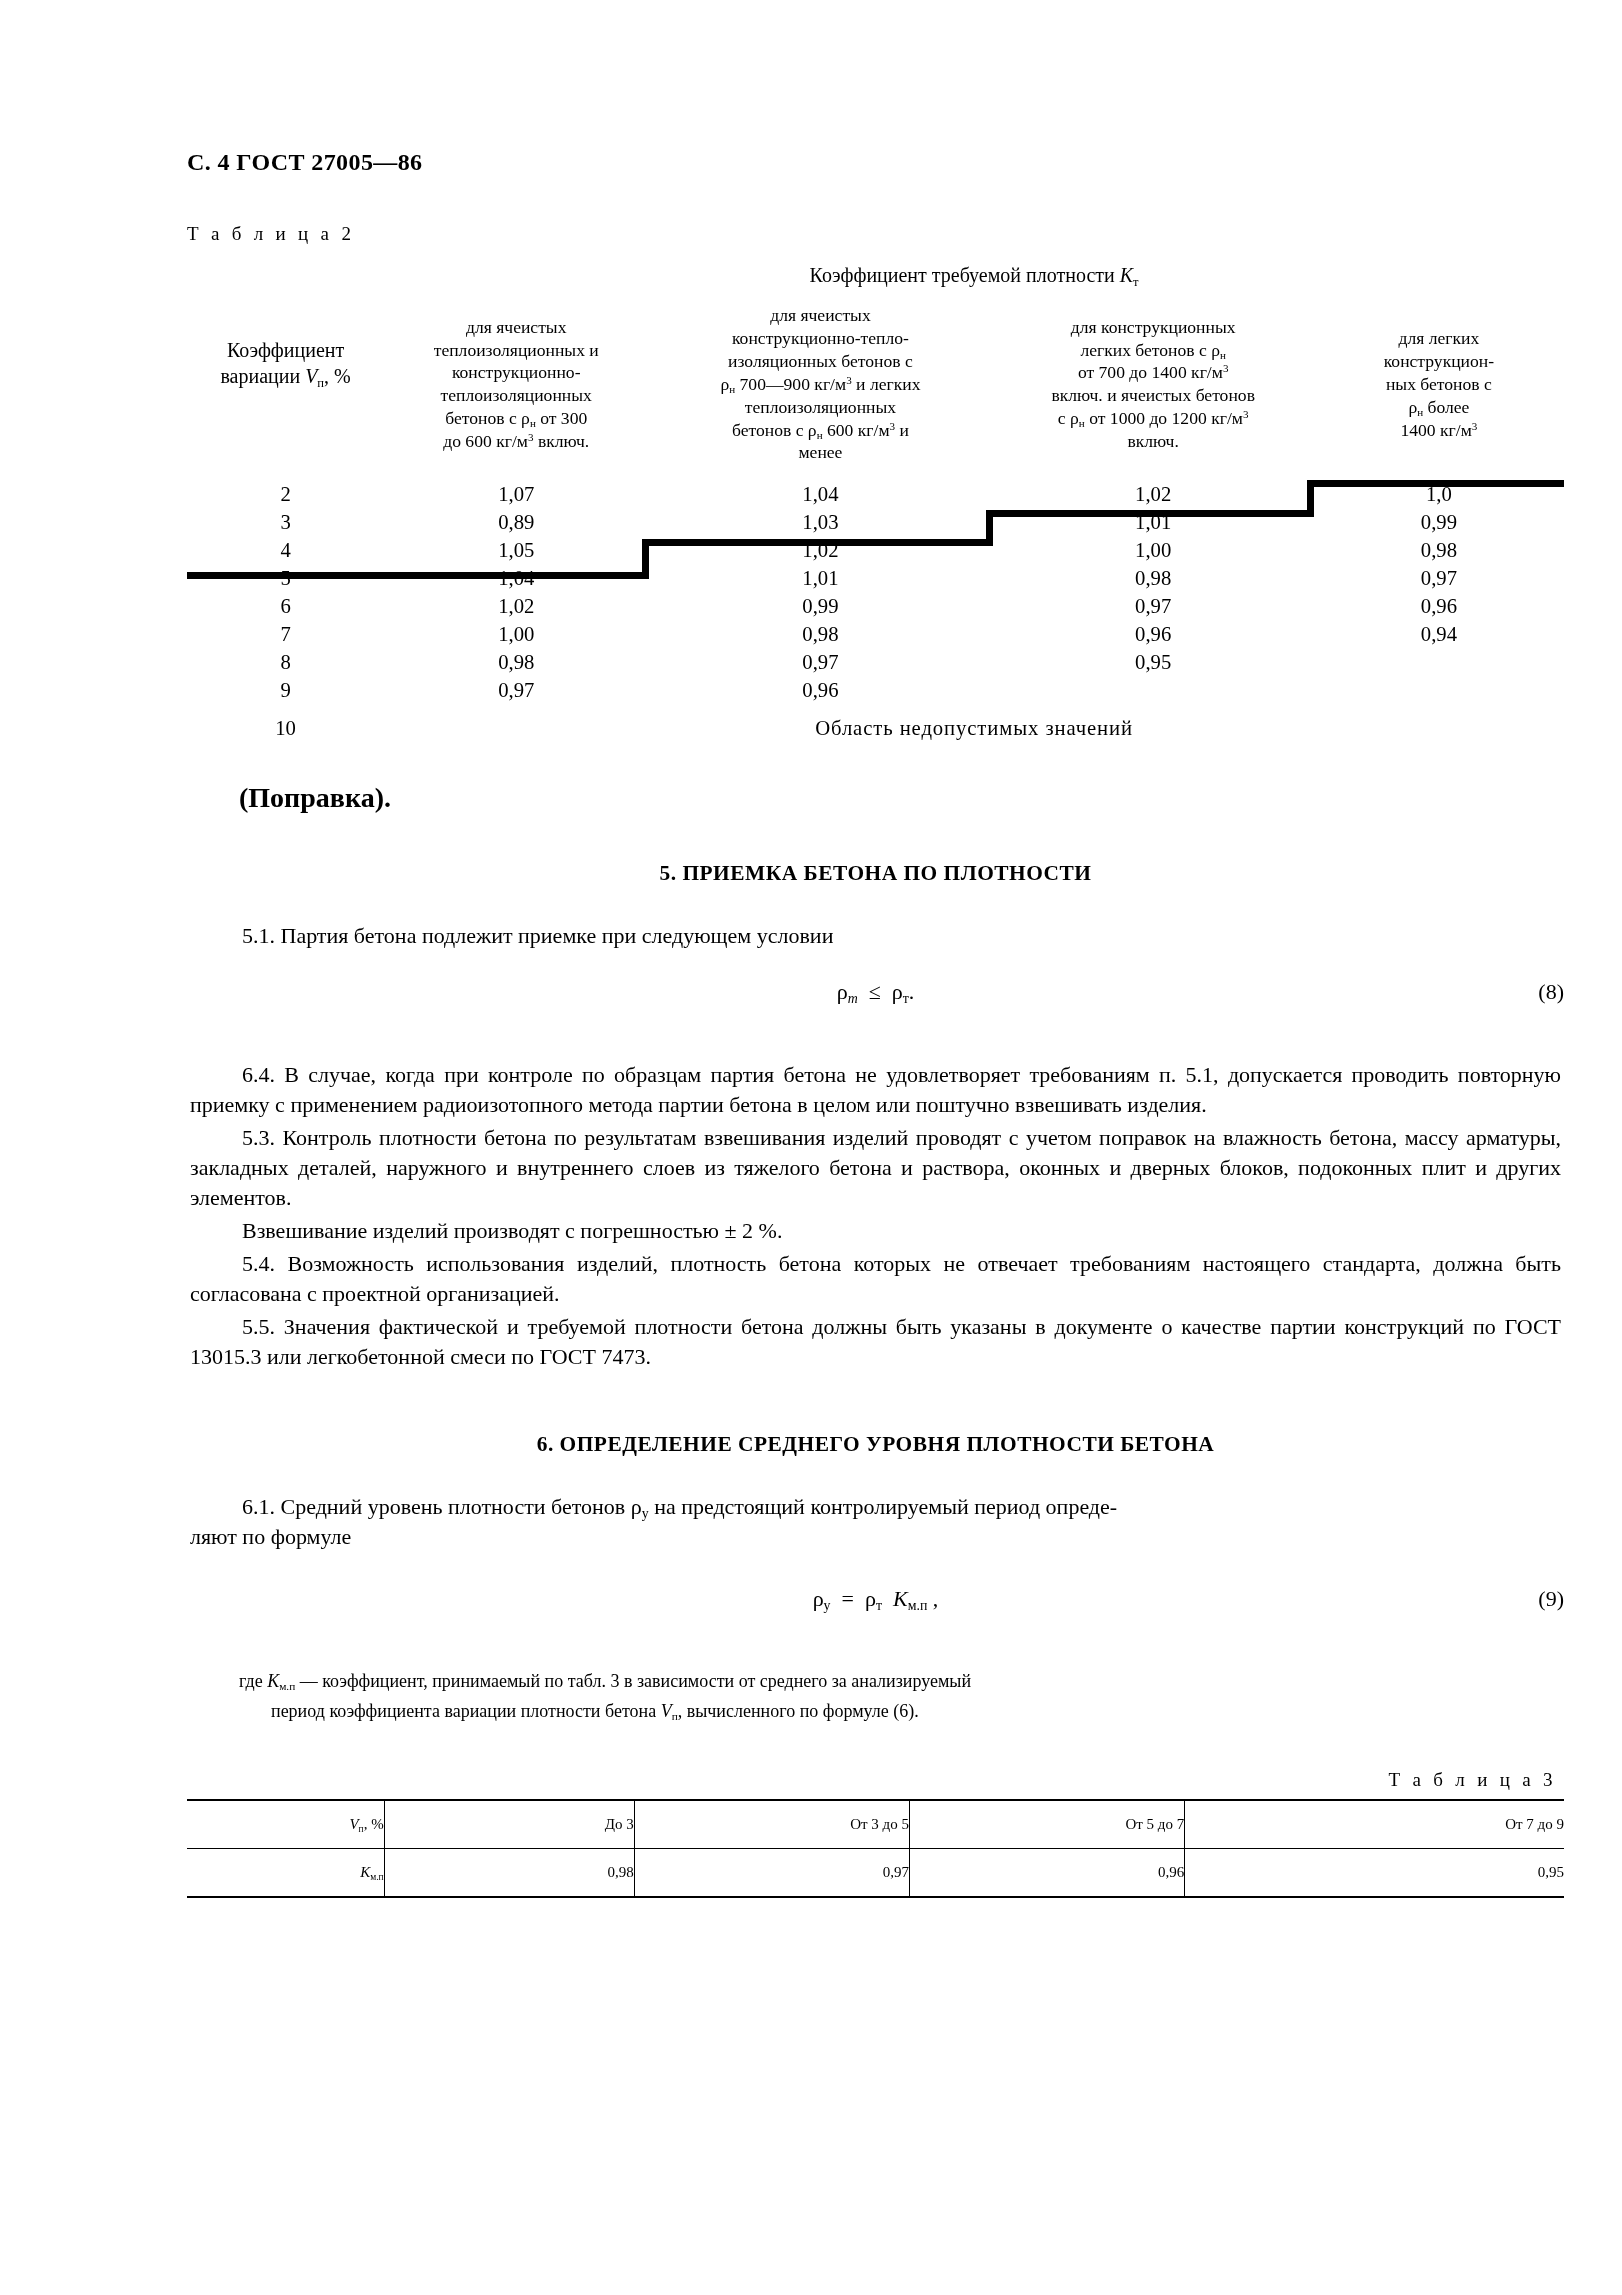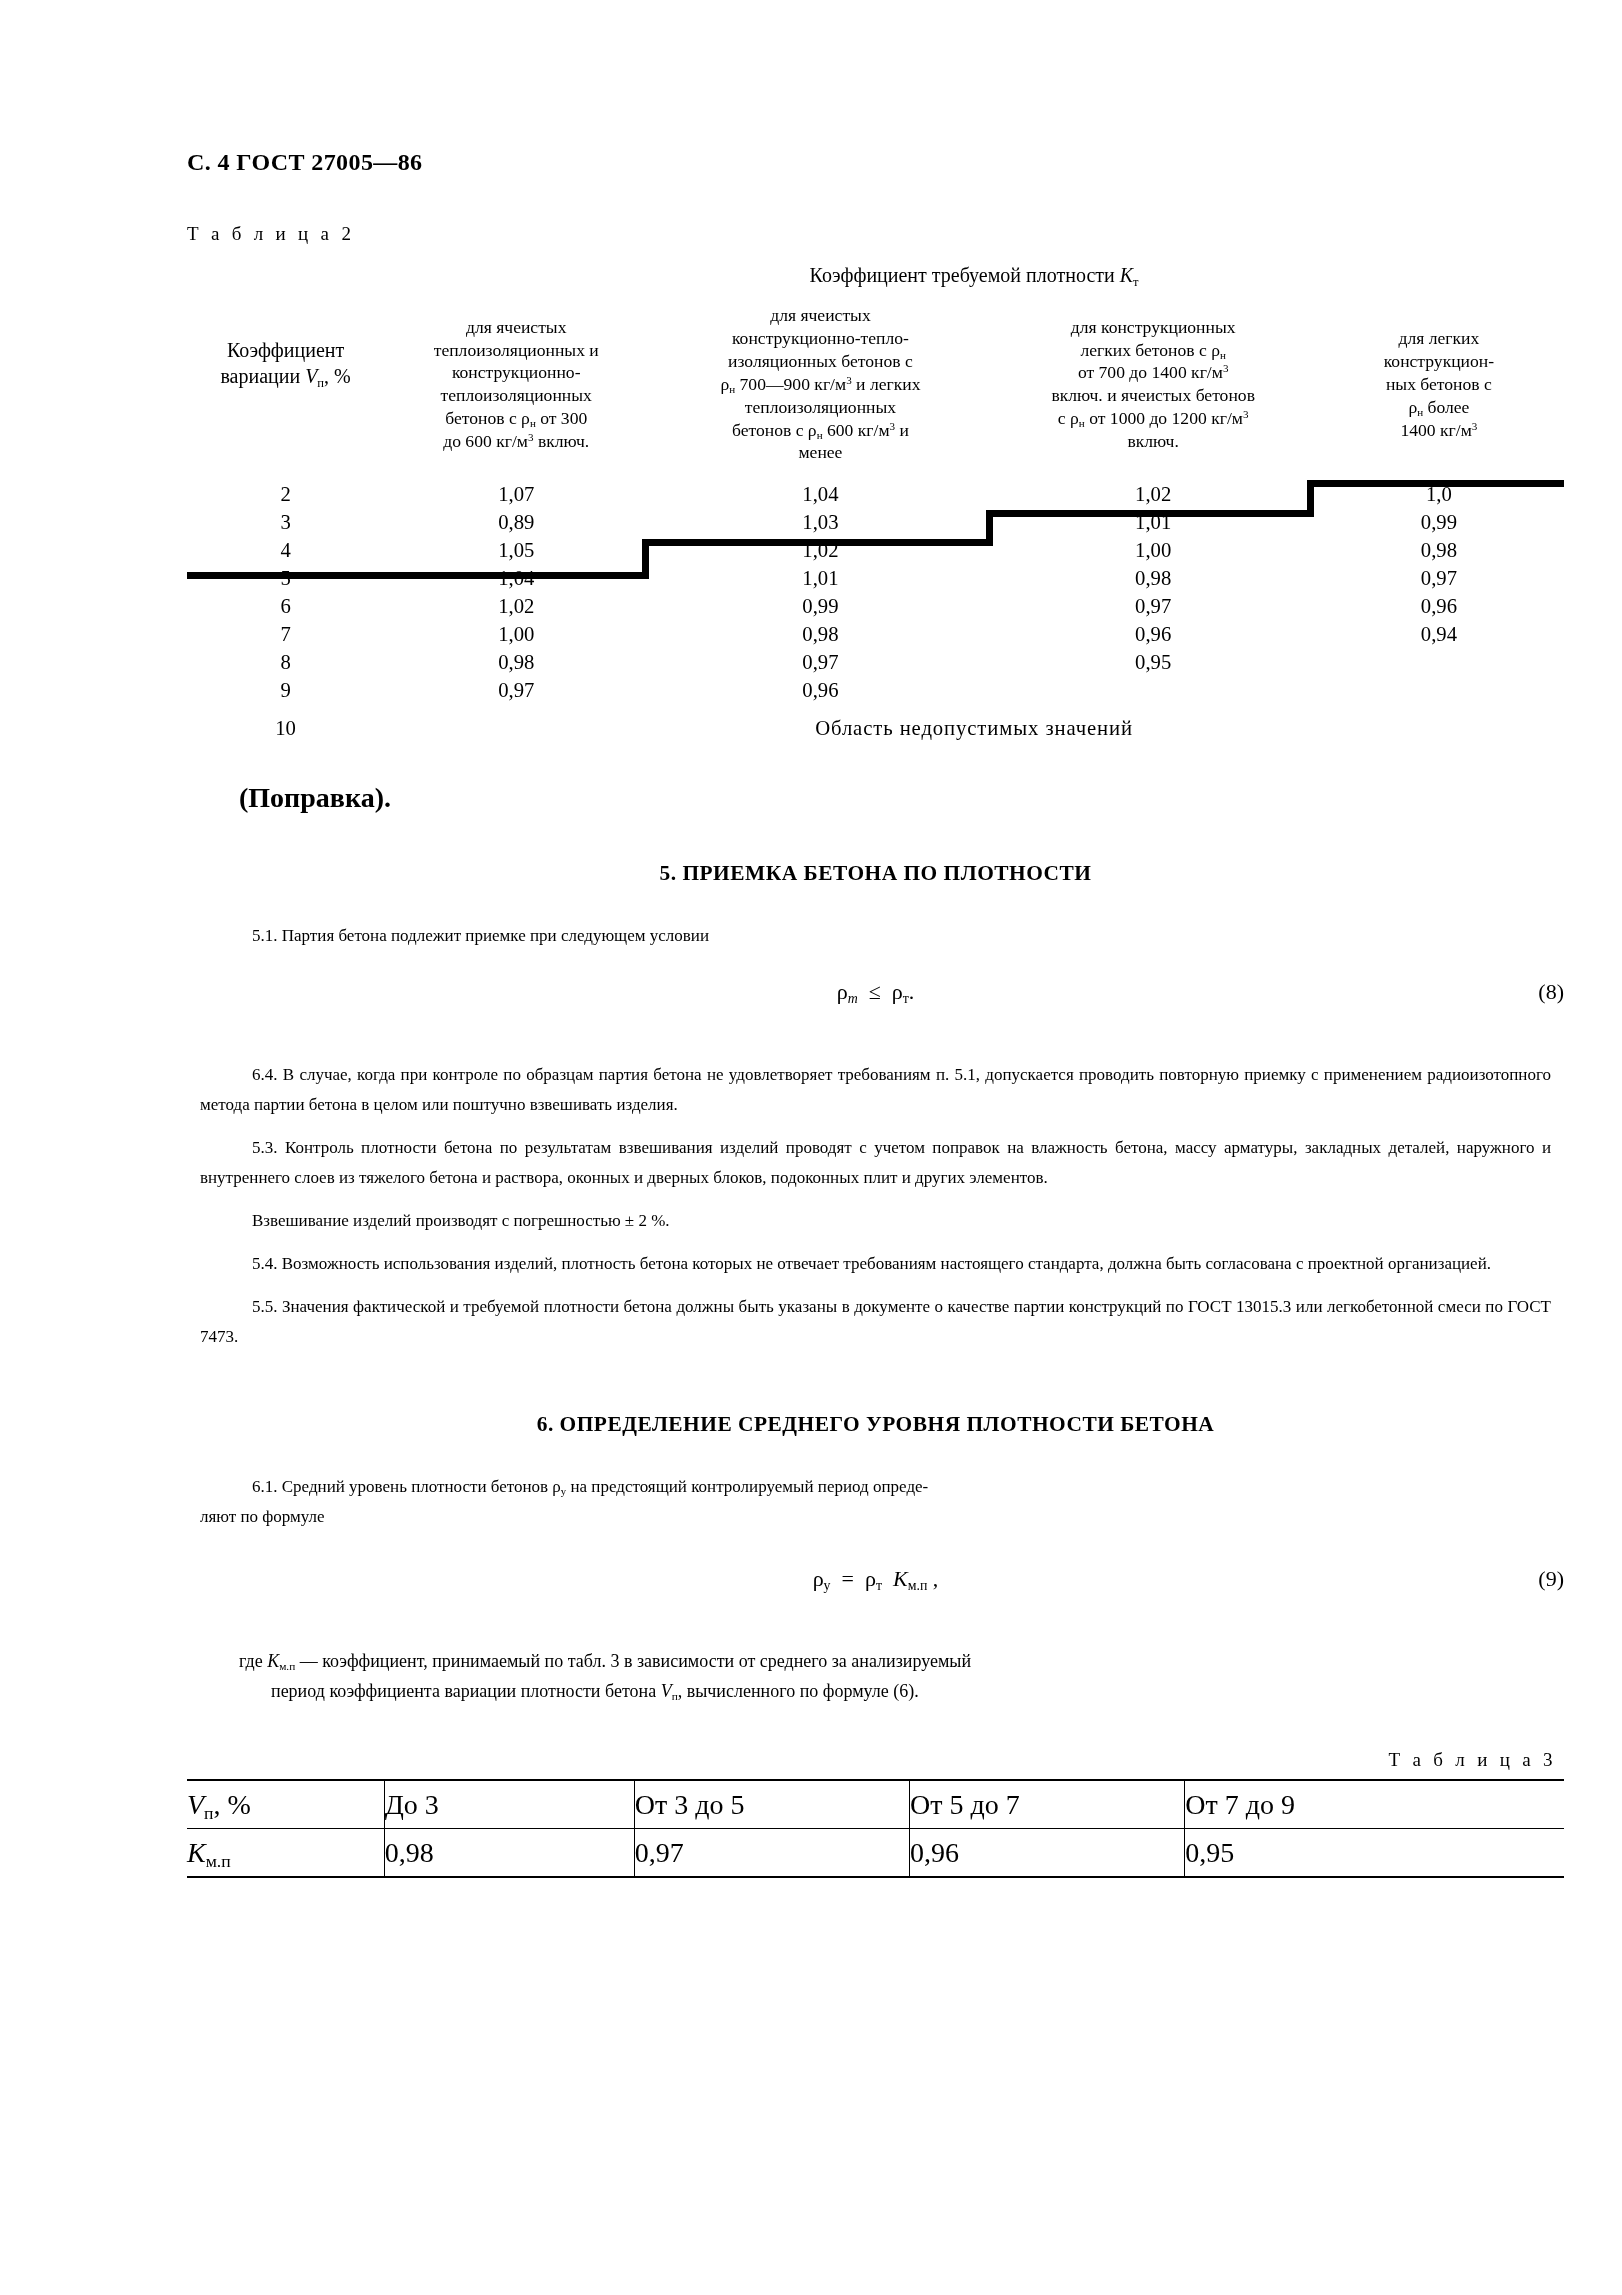--- a/index.html
+++ b/index.html
@@ -135,24 +135,24 @@
     margin: 29px 0 0 52px;
   }
   .sec-head {
     text-align: center;
     font-size: 21.4px;
     font-weight: bold;
     letter-spacing: 0.5px;
     margin: 47px 0 0 0;
   }
   .para {
-    font-size: 17px;
+    font-size: 22px;
     line-height: 30px;
     text-align: justify;
-    margin: 13px;
+    margin: 3px;
   }
   .para.indent { text-indent: 52px; }
   .gap-top-lg { margin-top: 35px; }
 
   .formula-row {
     position: relative;
     height: 46px;
     margin-top: 27.5px;
     font-size: 22px;
   }
@@ -184,22 +184,22 @@
     border-collapse: collapse;
     table-layout: fixed;
     margin-top: 6.9px;
   }
   .t3 col.a { width: 197px; }
   .t3 col.b { width: 250px; }
   .t3 col.c { width: 275px; }
   .t3 col.d { width: 275px; }
   .t3 col.e { width: 379px; }
   .t3 td {
-    text-align: left;
-    font-size: 28px;
+    text-align: right;
+    font-size: 15px;
     height: 47px;
     padding: 0;
     border-left: 1.5px solid #000;
   }
   .t3 td:first-child { border-left: 0; }
   .t3 tr.hdr td { border-top: 2.3px solid #000; border-bottom: 1.5px solid #000; }
   .t3 tr.val td { border-bottom: 2.3px solid #000; }
 </style>
 </head>
 <body>

